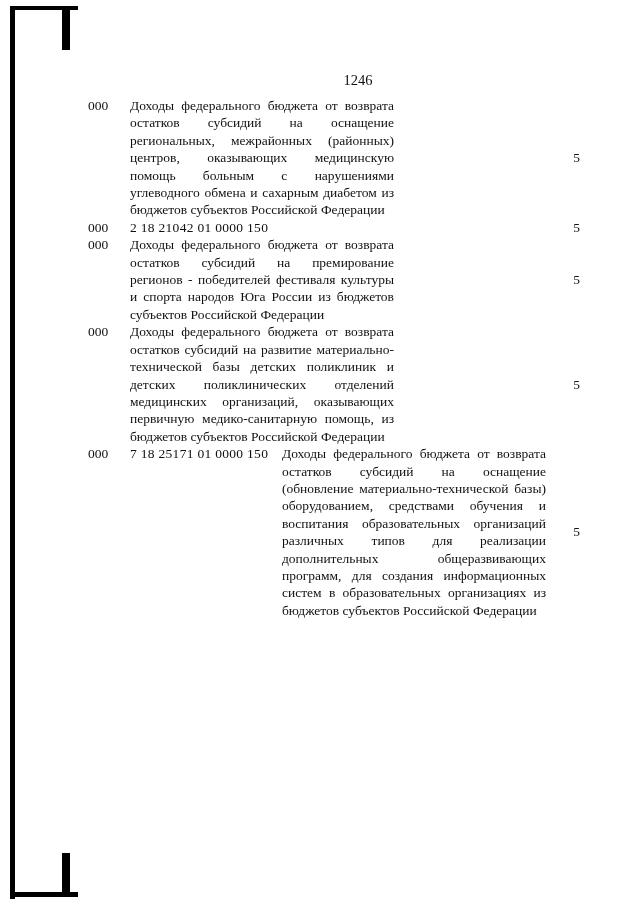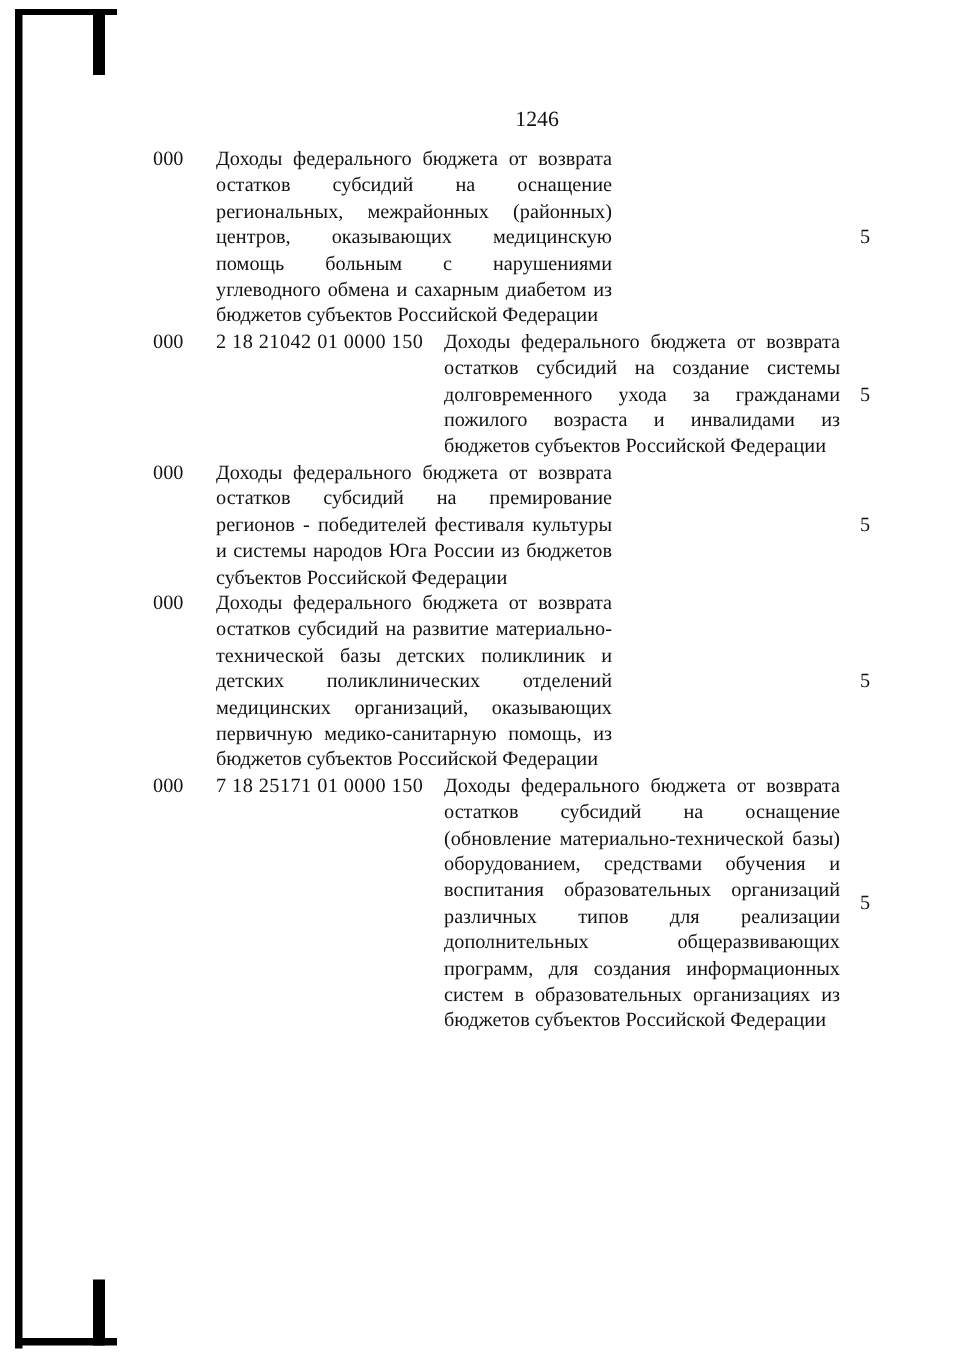--- a/index.html
+++ b/index.html
@@ -33,21 +33,20 @@
     text-align: center;
     font-size: 14.5px;
     padding-left: 46px;
     margin-bottom: 8px;
   }
   .row {
     display: flex;
     align-items: stretch;
     font-size: 13.5px;
     line-height: 17.4px;
-    margin-left: 14px;
   }
   .col-admin {
     flex: none;
     width: 42px;
     white-space: nowrap;
   }
   .col-code {
     flex: none;
     width: 152px;
     white-space: nowrap;
@@ -83,29 +82,28 @@
       <div class="col-admin">000</div>
       <div class="col-desc">Доходы федерального бюджета от возврата остатков субсидий на оснащение региональных, межрайонных (районных) центров, оказывающих медицинскую помощь больным с нарушениями углеводного обмена и сахарным диабетом из бюджетов субъектов Российской Федерации</div>
       <div class="col-value">
           <span>5</span>
         </div>
     </div>
 
     <div class="row">
       <div class="col-admin">000</div>
       <div class="col-code">2 18 21042 01 0000 150</div>
-      <div class="col-desc">Доходы федерального бюджета от возврата остатков субсидий на создание системы долговременного ухода за гражданами пожилого возраста и инвалидами из бюджетов субъектов Российской Федерации</div>
       <div class="col-value">
           <span>5</span>
         </div>
     </div>
 
     <div class="row">
       <div class="col-admin">000</div>
-      <div class="col-desc">Доходы федерального бюджета от возврата остатков субсидий на премирование регионов - победителей фестиваля культуры и системы народов Юга России из бюджетов субъектов Российской Федерации</div>
+      <div class="col-desc">Доходы федерального бюджета от возврата остатков субсидий на премирование регионов - победителей фестиваля культуры и спорта народов Юга России из бюджетов субъектов Российской Федерации</div>
       <div class="col-value">
           <span>5</span>
         </div>
     </div>
 
     <div class="row">
       <div class="col-admin">000</div>
       <div class="col-desc">Доходы федерального бюджета от возврата остатков субсидий на развитие материально-технической базы детских поликлиник и детских поликлинических отделений медицинских организаций, оказывающих первичную медико-санитарную помощь, из бюджетов субъектов Российской Федерации</div>
       <div class="col-value">
           <span>5</span>

